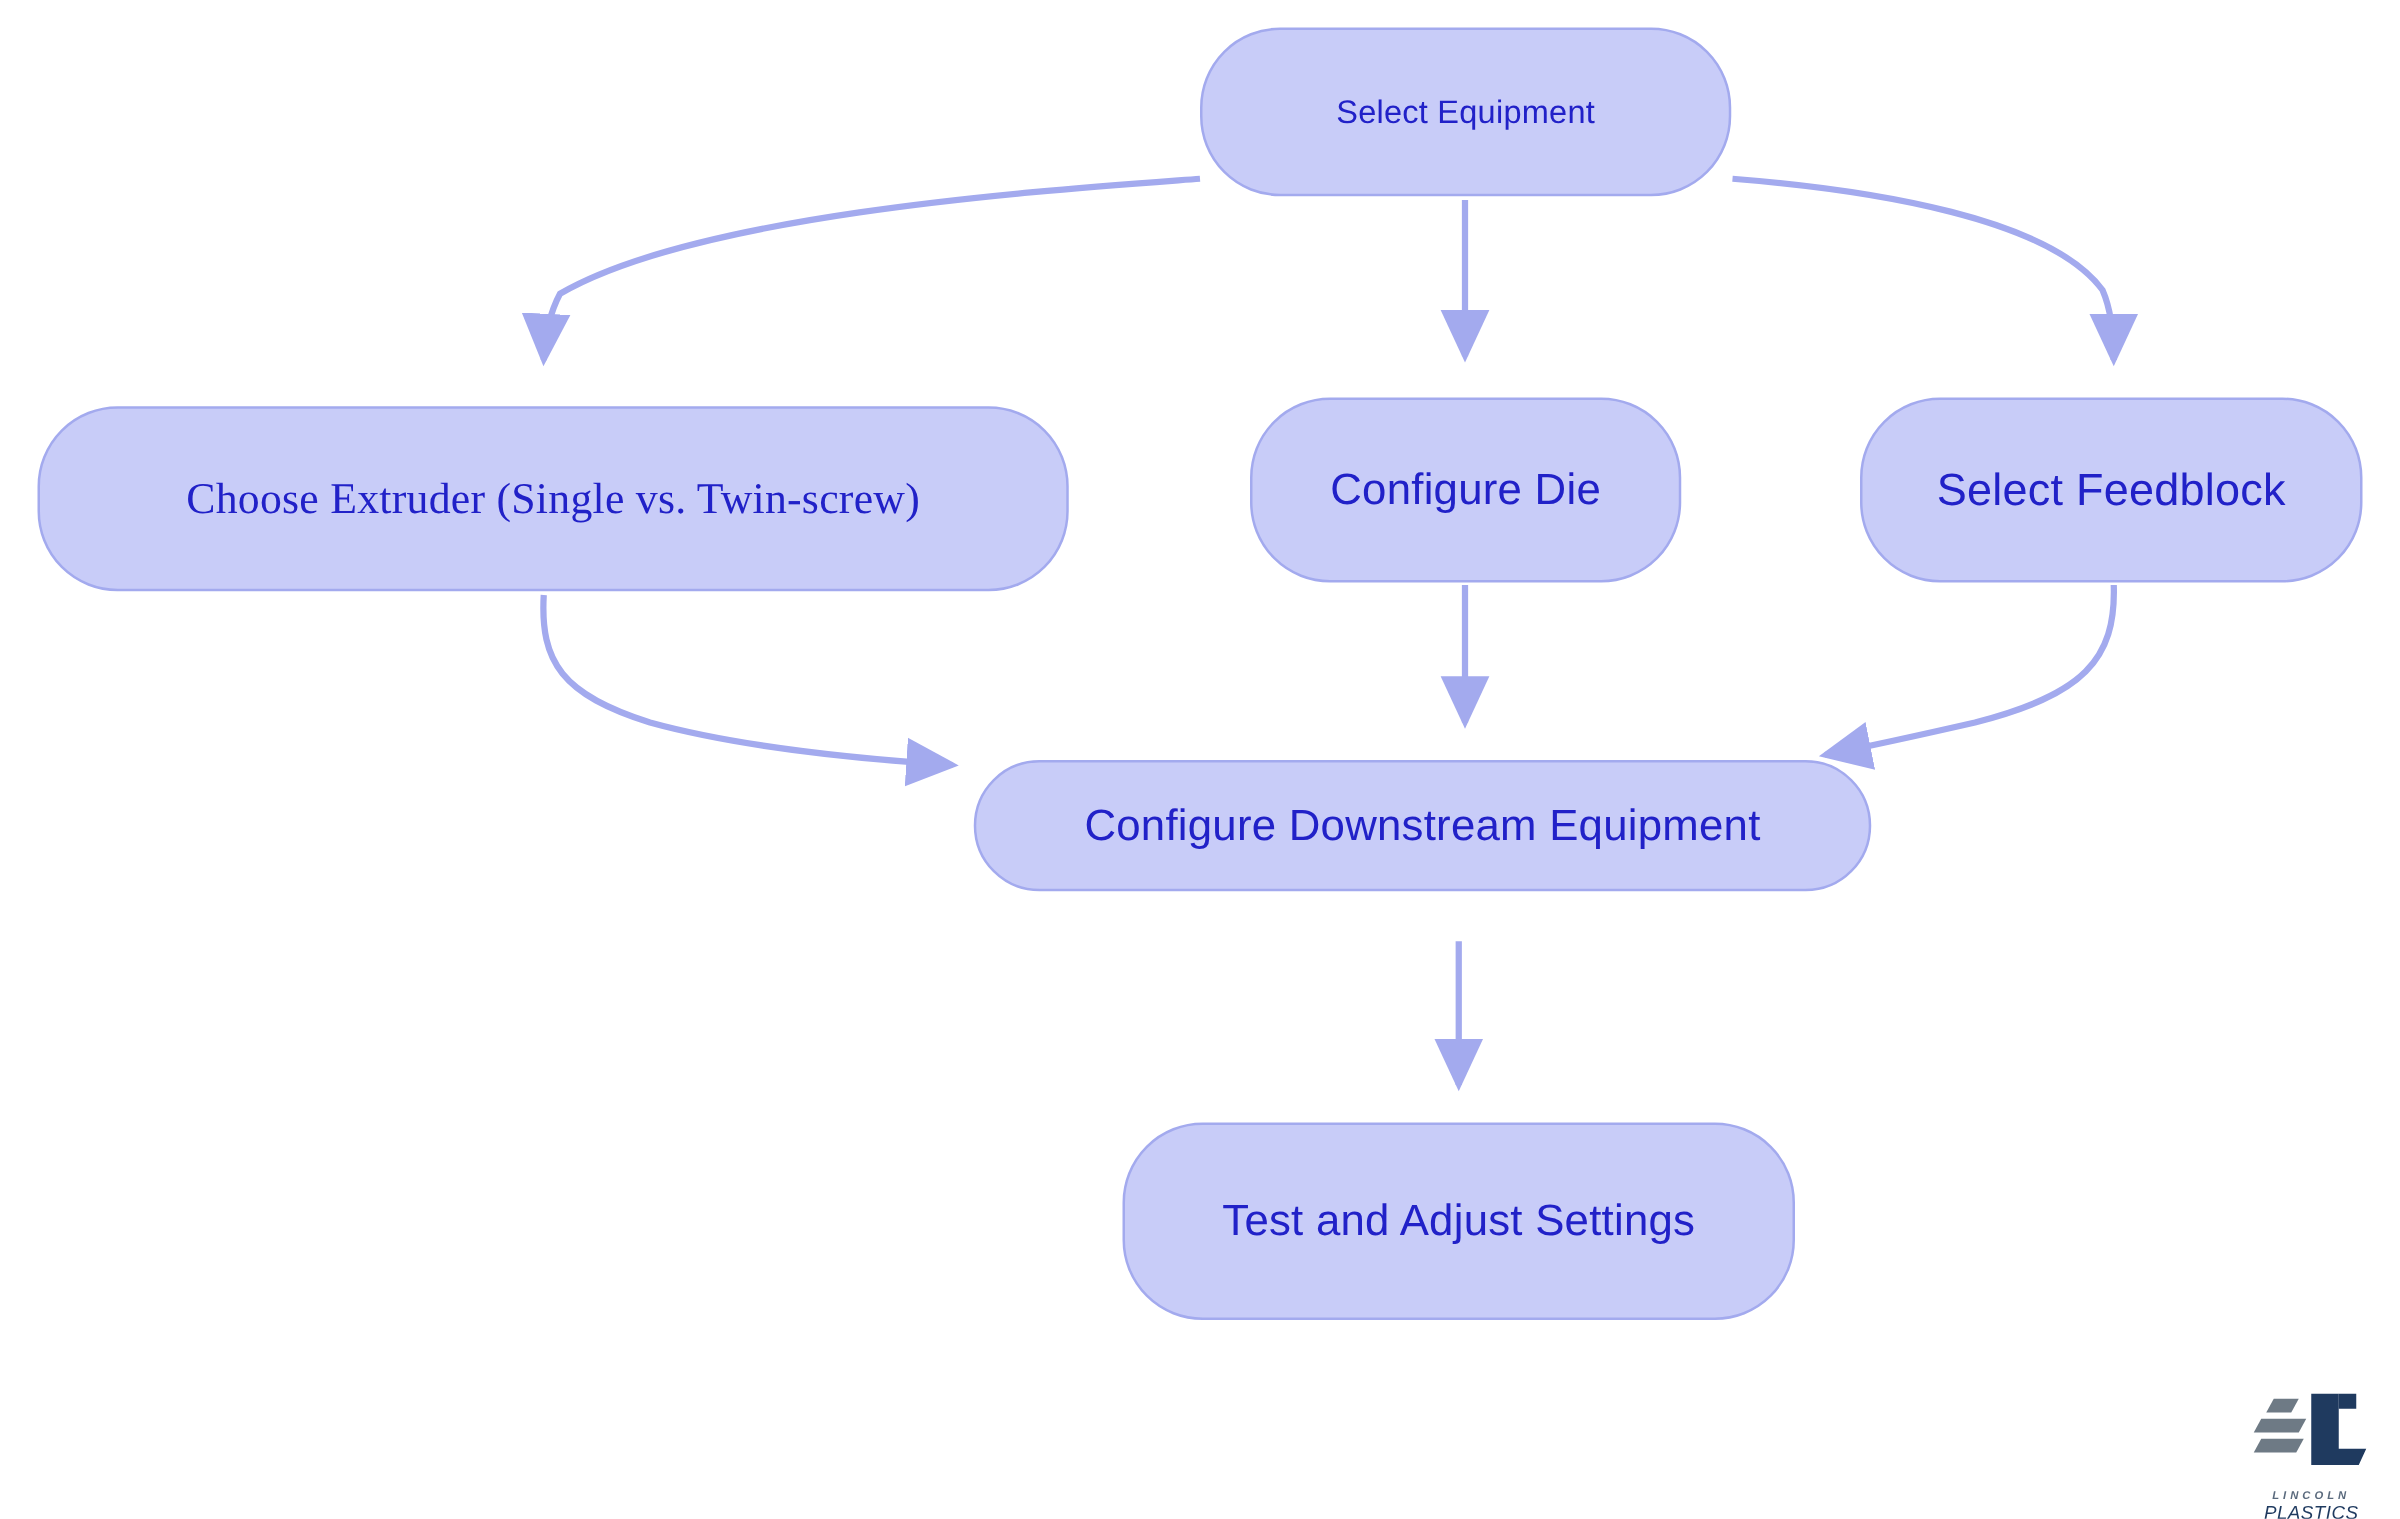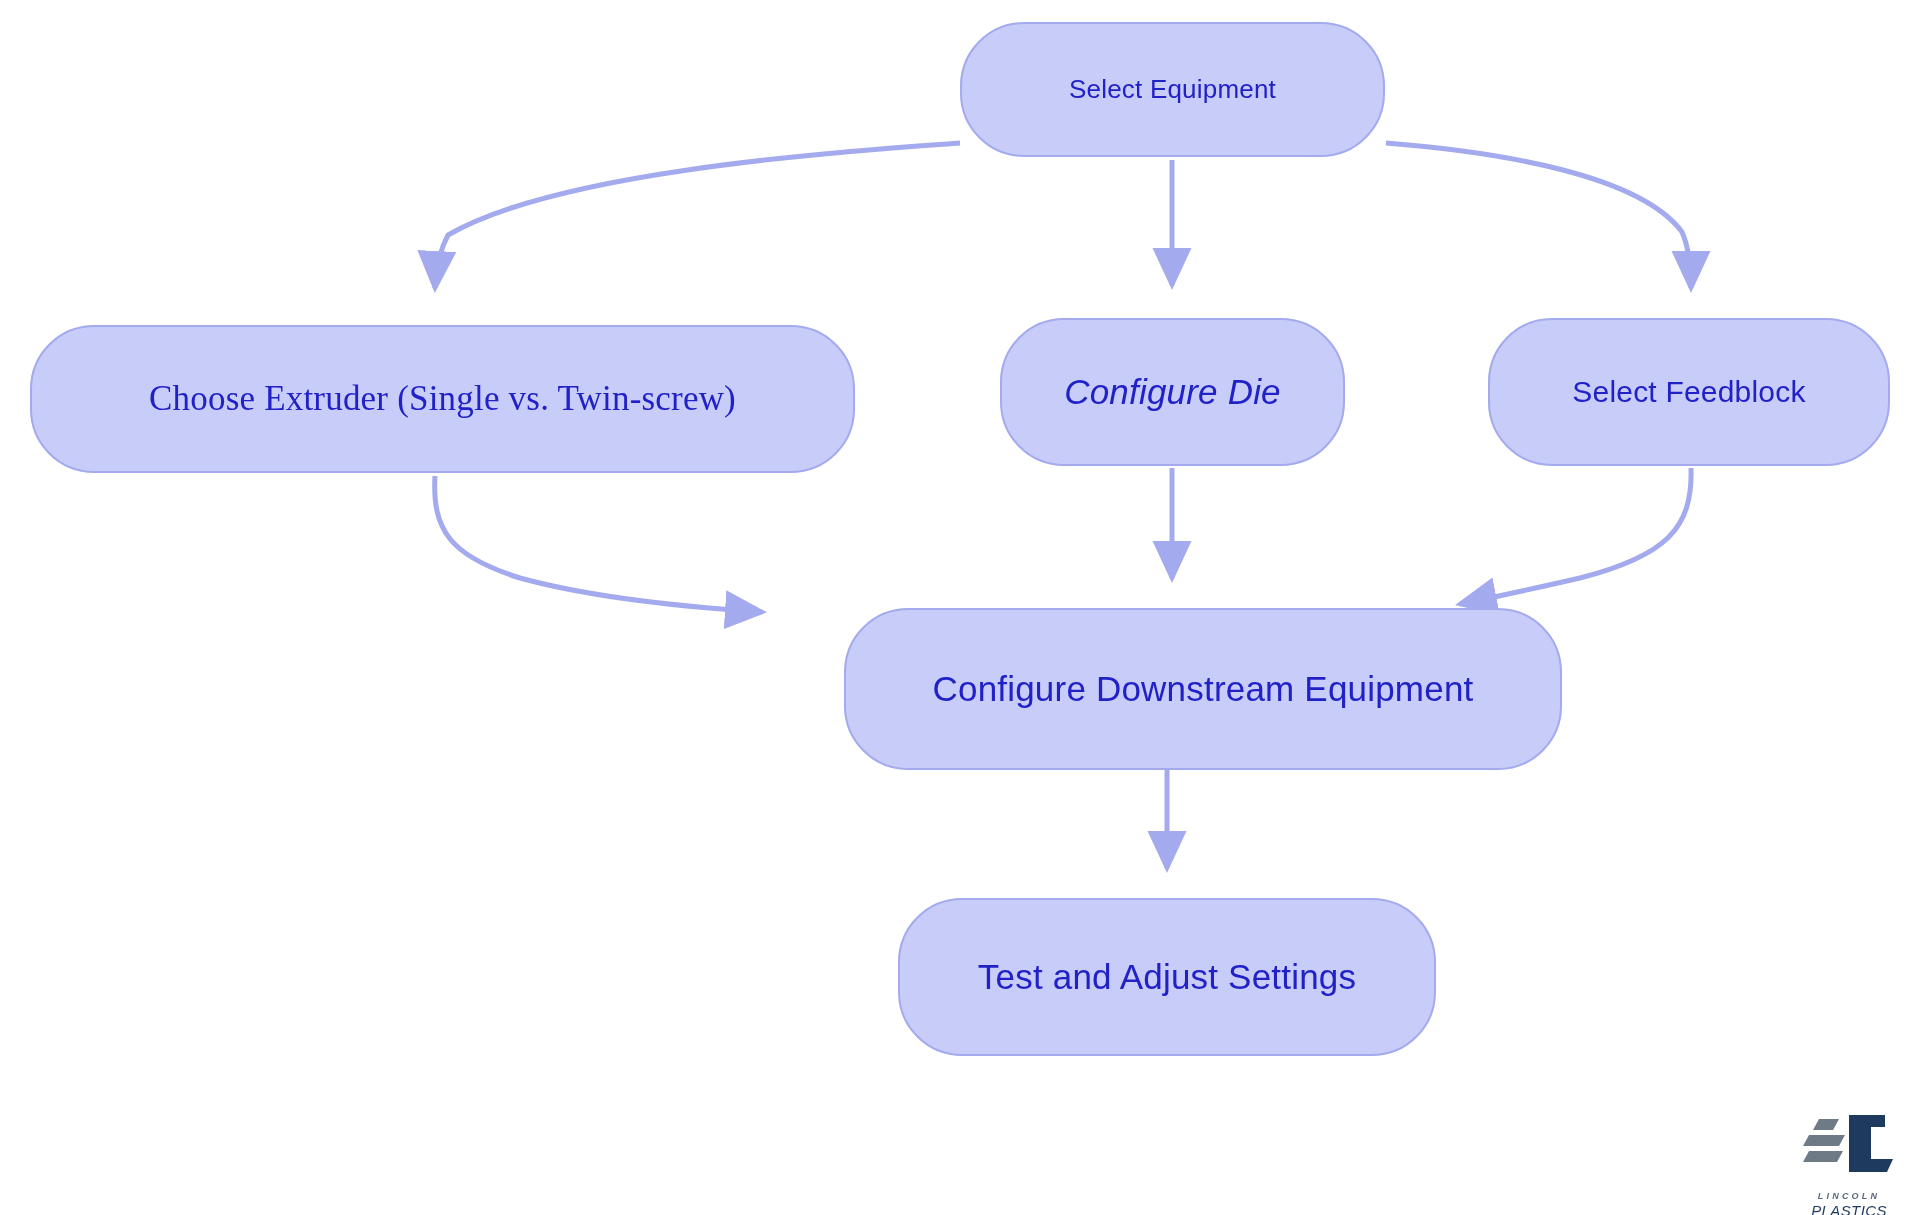--- a/index.html
+++ b/index.html
@@ -36,23 +36,23 @@
     text-align: center;
     user-select: none;
   }
   .node-label {
     display: block;
     padding: 0 18px;
     white-space: nowrap;
   }
   #node-select-equipment { left: 960px;  top: 22px;  width: 425px; height: 135px; font-size: 26px; }
   #node-choose-extruder  { left: 30px;   top: 325px; width: 825px; height: 148px; font-size: 35px; font-family: Liberation Serif, serif; }
-  #node-configure-die    { left: 1000px; top: 318px; width: 345px; height: 148px; font-size: 35px; font-style: italic; }
-  #node-select-feedblock { left: 1488px; top: 318px; width: 402px; height: 148px; font-size: 30px; }
-  #node-configure-downstream { left: 844px; top: 608px; width: 718px; height: 162px; font-size: 35px; }
+  #node-configure-die    { left: 1000px; top: 318px; width: 345px; height: 148px; font-size: 35px; }
+  #node-select-feedblock { left: 1488px; top: 318px; width: 402px; height: 148px; font-size: 36px; }
+  #node-configure-downstream { left: 779px; top: 608px; width: 718px; height: 105px; font-size: 35px; }
   #node-test-adjust      { left: 898px;  top: 898px; width: 538px; height: 158px; font-size: 35px; }
 
   
   #brand-logo {
     position: absolute;
     left: 1793px;
     top: 1113px;
     width: 112px;
     height: 92px;
   }

